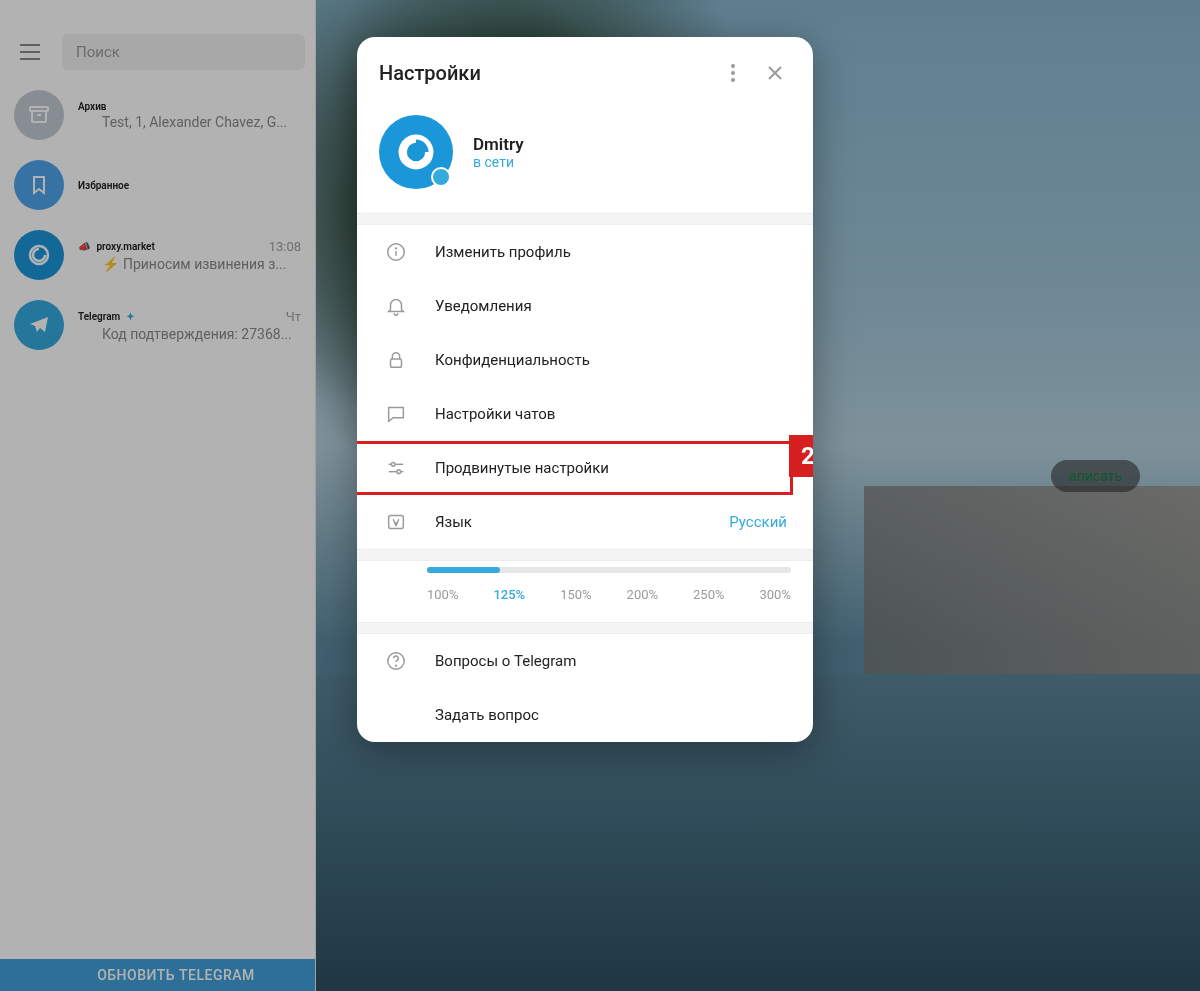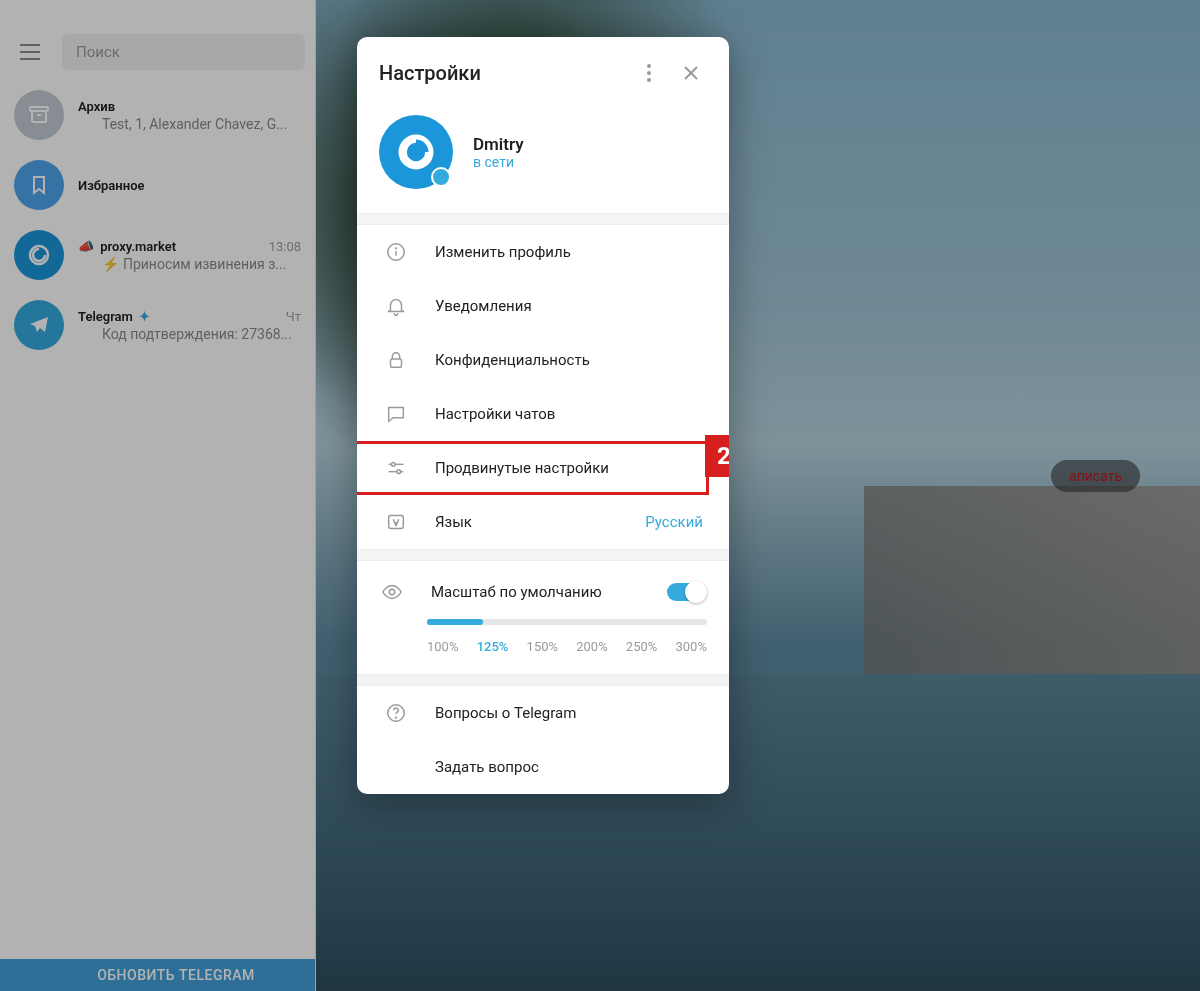--- a/index.html
+++ b/index.html
@@ -17,41 +17,41 @@
 .chat-list { flex: 1; overflow-y: auto; }
 .chat-item { display: flex; align-items: center; padding: 10px 14px; gap: 14px; cursor: pointer; }
 .avatar { width: 50px; height: 50px; border-radius: 50%; flex-shrink: 0; display: flex; align-items: center; justify-content: center; color: #fff; }
 .avatar.archive { background: #c2cbd3; }
 .avatar.saved { background: #4ea4eb; }
 .avatar.proxy { background: #1b96d8; }
 .avatar.tg { background: #34aadd; }
 .avatar svg { width: 24px; height: 24px; }
 .chat-body { flex: 1; min-width: 0; }
 .chat-top { display: flex; align-items: center; justify-content: space-between; }
-.chat-name { font-weight: 600; font-size: 13px; color: #222; display: flex; align-items: center; gap: 6px; white-space: nowrap; overflow: hidden; text-overflow: ellipsis;}
+.chat-name { font-weight: 600; font-size: 10px; color: #222; display: flex; align-items: center; gap: 6px; white-space: nowrap; overflow: hidden; text-overflow: ellipsis;}
 .chat-time { font-size: 13px; color: #a0a0a0; }
 .chat-preview { font-size: 14px; color: #8a8a8a; white-space: nowrap; overflow: hidden; text-overflow: ellipsis; margin-top: 2px; margin-left: 24px;}
 .verified { color: #34aadd; }
 .megaphone { color: #555; }
 .update-bar { height: 32px; background: #419fd9; color: #fff; font-weight: 500; font-size: 14px; letter-spacing: 0.5px; display: flex; align-items: center; justify-content: center; cursor: pointer; text-transform: uppercase; padding-left: 37px;}
 
 
 .main { flex: 1; position: relative; overflow: hidden; }
 .bg-sky { position: absolute; inset: 0; background: linear-gradient(to bottom, #88b6cf 0%, #9fc4d6 30%, #b5d1dd 45%, #5d8aa0 65%, #4a7690 100%);}
 
 .bg-tree { position:absolute; left:0; top:0; width:55%; height:62%; background: radial-gradient(circle at 20% 30%, rgba(25,45,20,0.85) 0%, rgba(25,45,20,0) 40%), radial-gradient(circle at 45% 15%, rgba(30,55,25,0.8) 0%, rgba(30,55,25,0) 35%), radial-gradient(circle at 30% 50%, rgba(20,40,18,0.7) 0%, rgba(20,40,18,0) 40%);}
 .bg-buildings { position:absolute; right:0; bottom:31%; width:38%; height:20%; background: linear-gradient(to right, rgba(120,115,110,0.7), rgba(150,140,130,0.75));}
 .bg-water { position:absolute; left:0; bottom:0; width:100%; height:32%; background: linear-gradient(to bottom, #5b8498 0%, #3f6578 60%, #2e4f60 100%);}
-.chip { position:absolute; top:460px; right:60px; background: rgba(40,40,40,0.55); color:#b91c1c; font-size:14px; padding:8px 18px; border-radius:18px; }
+.chip { position:absolute; top:460px; right:60px; background: rgba(40,40,40,0.55); color:#15803d; font-size:14px; padding:8px 18px; border-radius:18px; }
 
 
 .dim { position: absolute; inset: 0; background: rgba(0,0,0,0.30); }
 
 
-.modal { position: absolute; left: 357px; top: 37px; width: 372px; background: #fff; border-radius: 10px; box-shadow: 0 8px 40px rgba(0,0,0,0.35); overflow: hidden; }
+.modal { position: absolute; left: 357px; top: 37px; width: 456px; background: #fff; border-radius: 18px; box-shadow: 0 8px 40px rgba(0,0,0,0.35); overflow: hidden; }
 .modal-header { display: flex; align-items: center; padding: 20px 22px 16px 22px; }
 .modal-title { font-size: 20px; font-weight: 500; color: #222; flex: 1; }
 .icon-btn { width: 32px; height: 32px; display: flex; align-items: center; justify-content: center; cursor: pointer; color: #9a9a9a; margin-left: 10px;}
 .profile-row { display:flex; align-items:center; gap:20px; padding: 10px 22px 24px 22px;}
 .profile-avatar { width:74px; height:74px; border-radius:50%; background:#1b96d8; display:flex; align-items:center; justify-content:center; position:relative;}
 .profile-avatar svg { width:40px; height:40px;}
 .profile-avatar .badge { position:absolute; right:2px; bottom:2px; width:20px; height:20px; border-radius:50%; background:#34aadd; border:2px solid #fff;}
 .profile-name { font-size:17px; font-weight:600; color:#222;}
 .profile-status { font-size:14px; color:#34aadd; margin-top:0;}
 
@@ -268,30 +268,20 @@
             <path d="M9 9l3 7 3-7" stroke-linejoin="round"></path>
             <line x1="10" y1="13" x2="14" y2="13"></line>
           </svg>
         </div>
       <div class="setting-label">Язык</div>
       <div class="setting-value">Русский</div>
     </div>
 
     <div class="section-divider"></div>
 
-    <div class="scale-row">
-      <div class="setting-icon">
-          <svg viewBox="0 0 24 24">
-            <path d="M2 12s4-7 10-7 10 7 10 7-4 7-10 7S2 12 2 12z"></path>
-            <circle cx="12" cy="12" r="3"></circle>
-          </svg>
-        </div>
-      <div class="setting-label">Масштаб по умолчанию</div>
-      <div class="toggle"></div>
-    </div>
     <div class="scale-wrap">
       <div class="slider">
           <div class="slider-fill"></div>
         </div>
       <div class="slider-ticks">
         <span>100%</span>
         <span class="active">125%</span>
         <span>150%</span>
         <span>200%</span>
         <span>250%</span>

